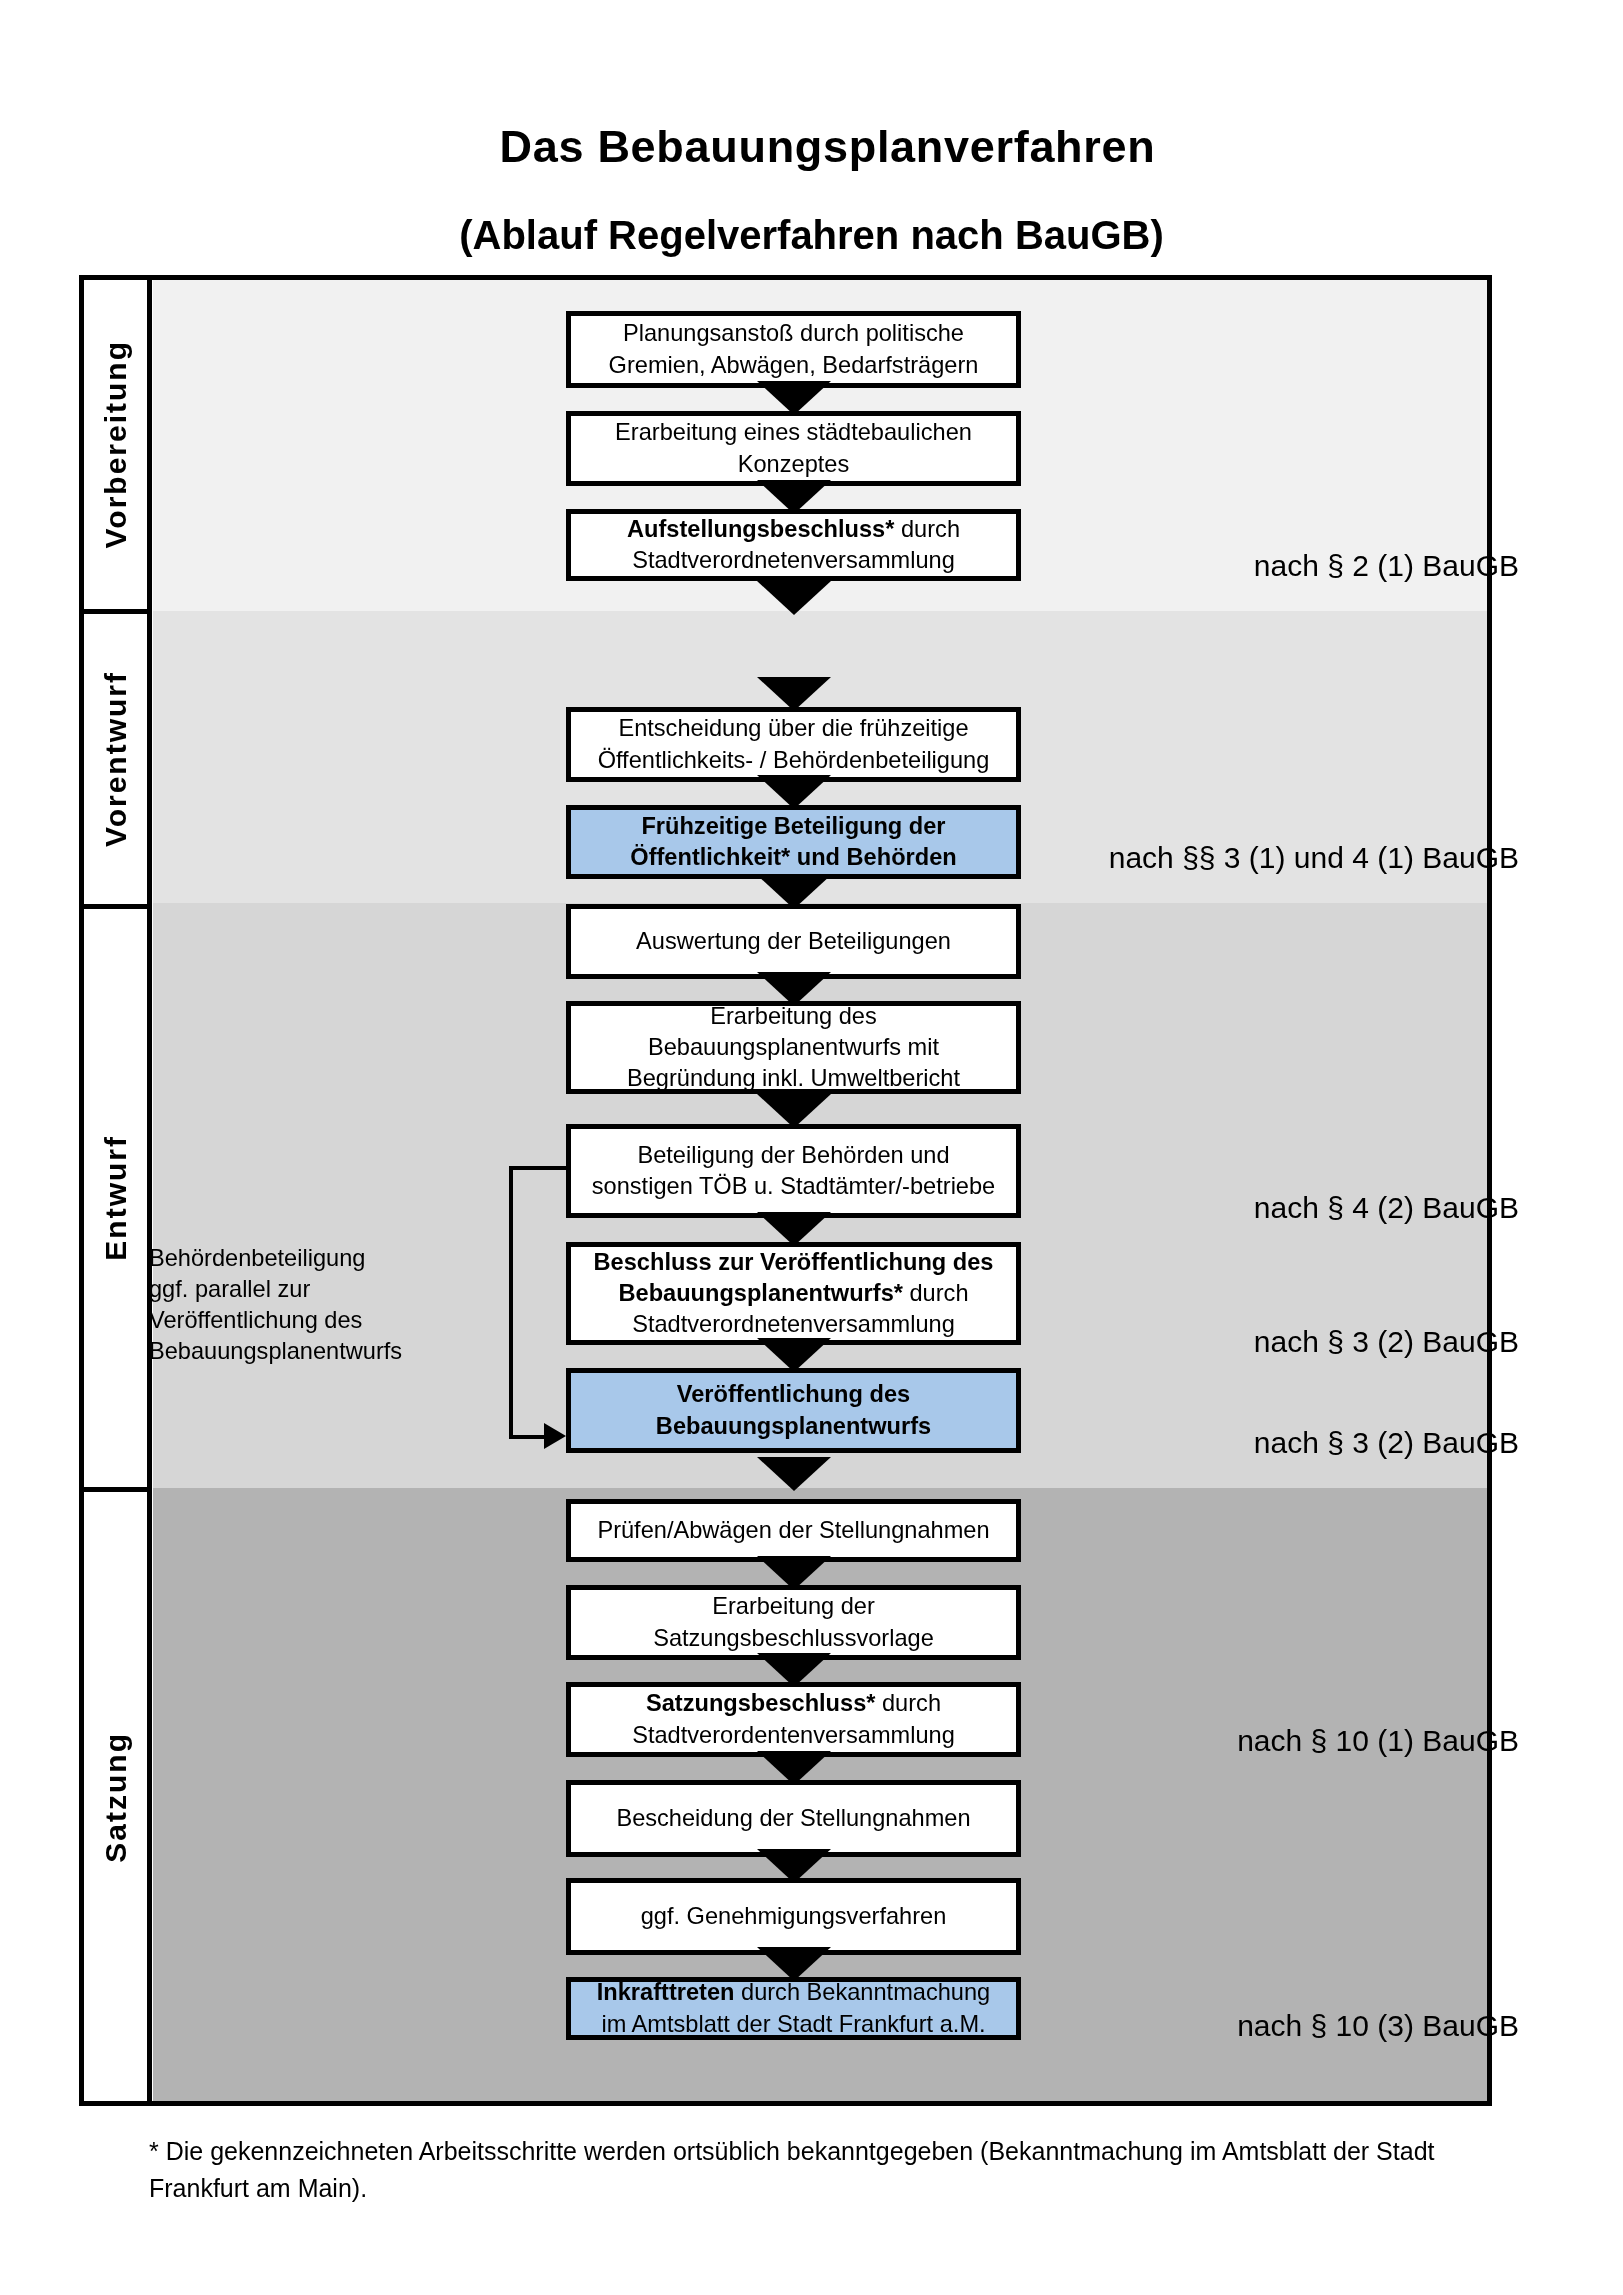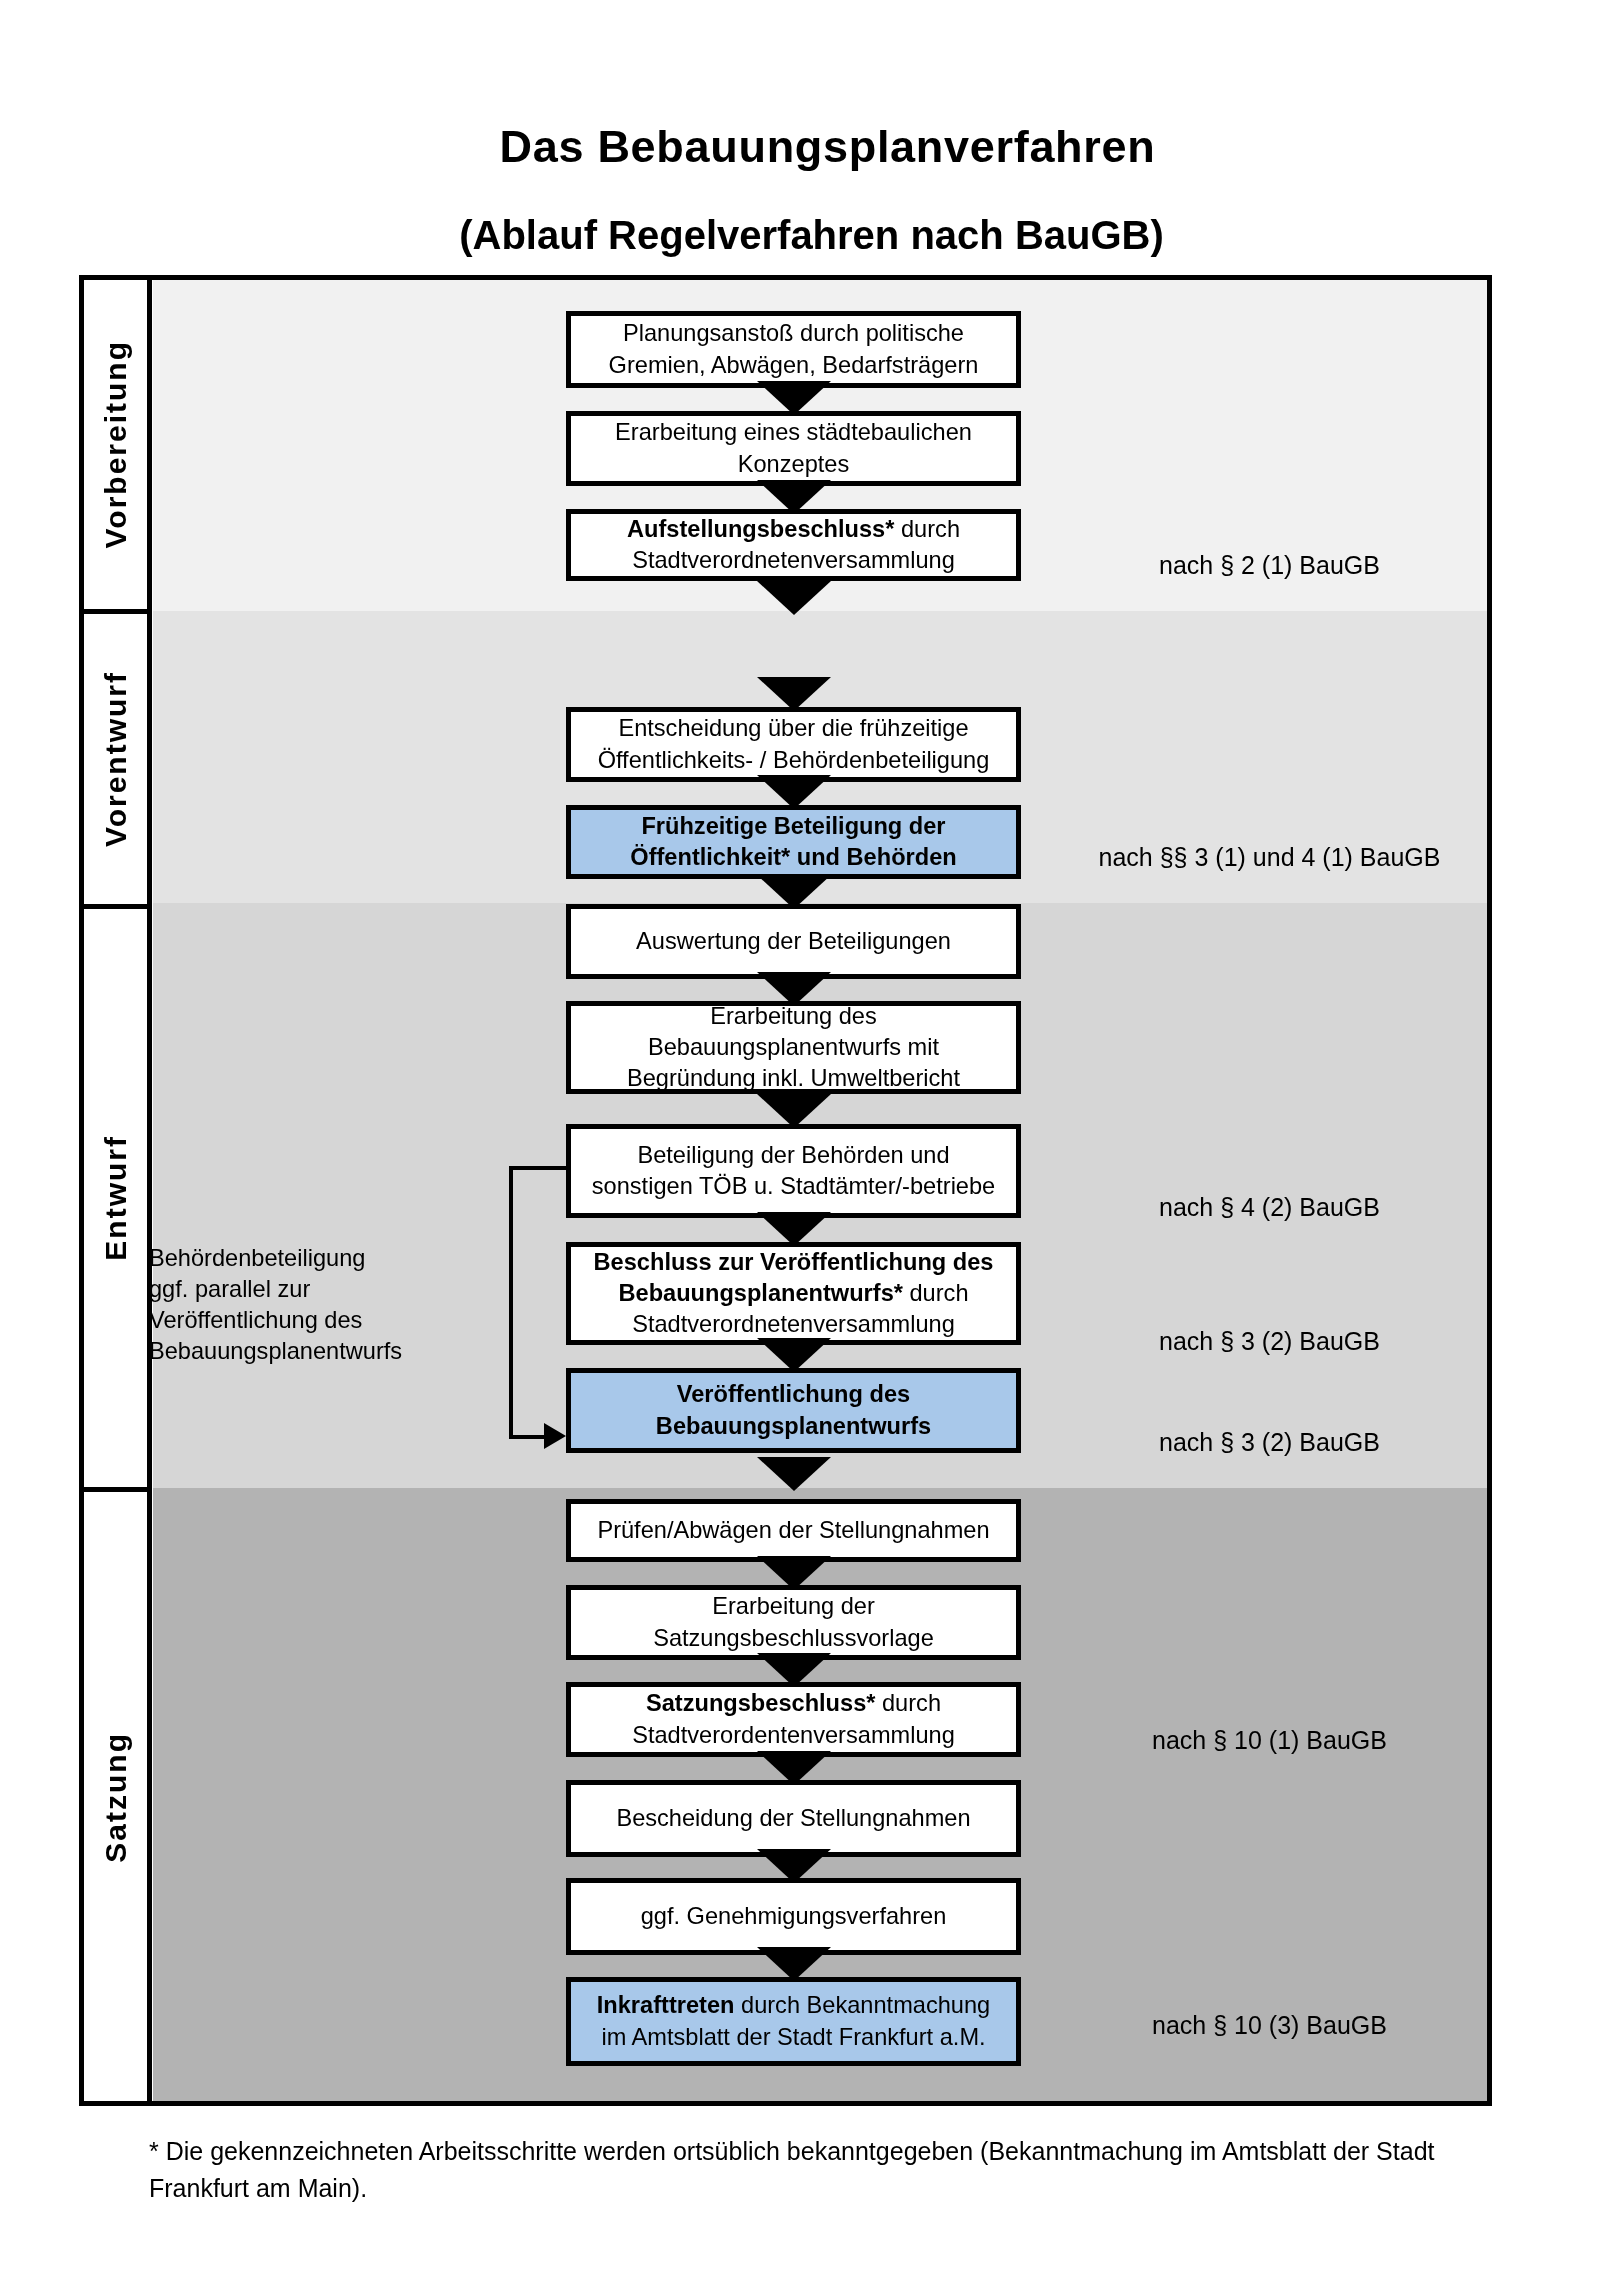--- a/index.html
+++ b/index.html
@@ -33,22 +33,22 @@
   .fbox{position:absolute;left:482px;width:455px;box-sizing:border-box;
         border:5.2px solid #000;background:#fff;display:flex;align-items:center;justify-content:center;
         text-align:center;font-size:23.6px;line-height:1.32;padding:2.6px 14.4px;}
   .fbox.hl{background:#a8c8ea;}
   .fbox .b{font-weight:bold;text-align:right;}
   
   .darrow{position:absolute;left:673px;width:0;height:0;
           border-left:37px solid transparent;border-right:37px solid transparent;
           border-top:34px solid #000;}
   
-  .ref{position:absolute;left:976px;width:419px;height:31px;line-height:31px;
-       font-size:25px;text-align:center;white-space:nowrap;}
+  .ref{position:absolute;left:1016px;width:419px;height:31px;line-height:31px;
+       font-size:30px;text-align:right;white-space:nowrap;}
   
   .sidenote{position:absolute;left:65px;top:963px;width:334px;text-align:left;
             font-size:23.6px;line-height:1.32;}
   
   .conn-v{position:absolute;left:425px;top:886px;width:3.9px;height:272px;background:#000;}
   .conn-h-top{position:absolute;left:425px;top:886px;width:58px;height:3.9px;background:#000;}
   .conn-h-bot{position:absolute;left:425px;top:1155px;width:38px;height:3.9px;background:#000;}
   .conn-arrowhead{position:absolute;left:460px;top:1143px;width:0;height:0;
                   border-top:13px solid transparent;border-bottom:13px solid transparent;
                   border-left:22px solid #000;}
@@ -124,21 +124,21 @@
         </div>
       <div class="fbox" style="top:1402px;height:75px">
           <div><span class="b">Satzungsbeschluss*</span><span> durch Stadtverordentenversammlung</span></div>
         </div>
       <div class="fbox" style="top:1500px;height:77px">
           <div><span>Bescheidung der Stellungnahmen</span></div>
         </div>
       <div class="fbox" style="top:1598px;height:77px">
           <div><span>ggf. Genehmigungsverfahren</span></div>
         </div>
-      <div class="fbox hl" style="top:1697px;height:89px">
+      <div class="fbox hl" style="top:1697px;height:63px">
           <div><span class="b">Inkrafttreten</span><span> durch Bekanntmachung im Amtsblatt der Stadt Frankfurt a.M.</span></div>
         </div>
 
       <div class="darrow" style="top:101px"></div>
       <div class="darrow" style="top:200px"></div>
       <div class="darrow" style="top:301px"></div>
       <div class="darrow" style="top:397px"></div>
       <div class="darrow" style="top:495px"></div>
       <div class="darrow" style="top:595px"></div>
       <div class="darrow" style="top:692px"></div>

